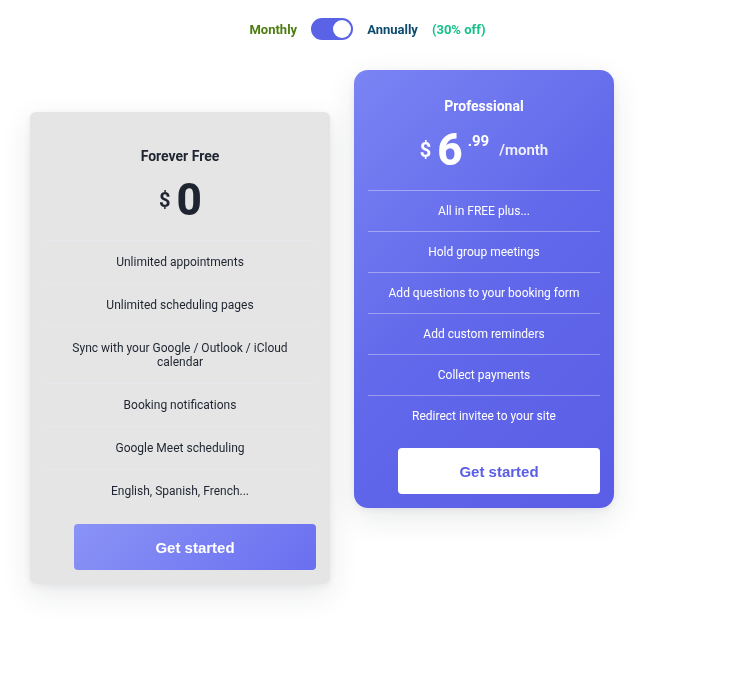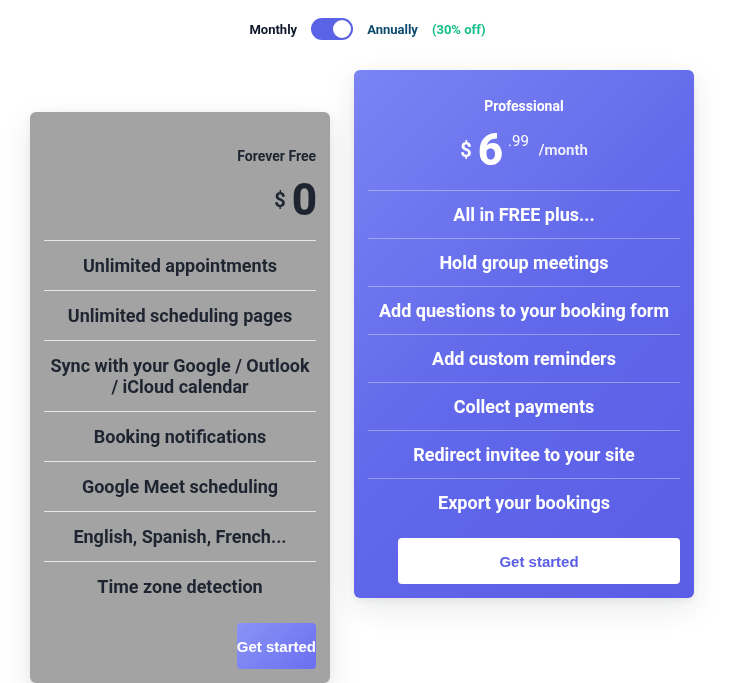--- a/index.html
+++ b/index.html
@@ -17,21 +17,21 @@
   
   .billing-row {
     display: flex;
     align-items: center;
     justify-content: center;
     gap: 14px;
     font-size: 13px;
     font-weight: 700;
     margin-bottom: 30px;
   }
-  .billing-label-off { color: #0f172a; }
+  .billing-label-off { color: #4d7c0f; }
   .billing-label-on  { color: #0c4a6e; text-align: center; }
   .discount { color: #17c08a; font-weight: 700; text-align: right; }
   .toggle {
     width: 42px;
     height: 22px;
     border-radius: 11px;
     background: #5a62e6;
     position: relative;
     cursor: pointer;
   }
@@ -53,31 +53,31 @@
   .card {
     border-radius: 6px;
     box-shadow: 0 10px 30px rgba(30,36,48,0.10), 0 2px 6px rgba(30,36,48,0.06);
     display: flex;
     flex-direction: column;
     align-items: stretch;
     text-align: center;
   }
   .card.free {
     width: 300px;
-    background: #a3a3a3;
+    background: #e5e5e5;
     color: #1e2430;
     padding: 36px 14px 14px 14px;
     margin-top: 42px;
-    align-items: flex-end;
   }
   .card.pro {
-    width: 340px;
+    width: 260px;
     color: #fff;
     background: linear-gradient(135deg, #7a84f3 0%, #6168ea 50%, #5a5de6 100%);
     padding: 28px 14px 14px 14px;
+    border-radius: 14px;
   }
   .plan-title {
     font-size: 14px;
     font-weight: 700;
     margin-bottom: 14px;
   }
   .price-row {
     display: flex;
     align-items: center;
     justify-content: center;
@@ -89,33 +89,33 @@
     font-weight: 700;
   }
   .price-main {
     font-size: 44px;
     font-weight: 800;
     line-height: 1;
     letter-spacing: -1px;
   }
   .price-cents {
     font-size: 15px;
-    font-weight: 400;
+    font-weight: 700;
     margin-top: -18px;
   }
   .price-period {
     font-size: 15px;
     font-weight: 600;
     opacity: 0.9;
     margin-left: 4px;
   }
   .feat-list {
     list-style: none;
-    font-size: 18px;
-    font-weight: 700;
+    font-size: 12px;
+    font-weight: 400;
   }
   .card.free .feat-list li {
     border-top: 1px solid #e6e8ee;
     padding: 14px 4px;
     color: #1e2430;
   }
   .card.pro .feat-list li {
     border-top: 1px solid rgba(255,255,255,0.35);
     padding: 13px 4px;
     color: #fff;
@@ -161,39 +161,37 @@
         <span class="currency">$</span>
         <span class="price-main">0</span>
       </div>
       <ul class="feat-list">
         <li>Unlimited appointments</li>
         <li>Unlimited scheduling pages</li>
         <li>Sync with your Google / Outlook / iCloud calendar</li>
         <li>Booking notifications</li>
         <li>Google Meet scheduling</li>
         <li>English, Spanish, French...</li>
-        <li>Time zone detection</li>
       </ul>
       <button class="cta free">Get started</button>
     </div>
 
     <div class="card pro">
       <div class="plan-title">Professional</div>
       <div class="price-row">
         <span class="currency">$</span>
         <span class="price-main">6</span>
         <span class="price-cents">.99</span>
         <span class="price-period">/month</span>
       </div>
       <ul class="feat-list">
         <li>All in FREE plus...</li>
         <li>Hold group meetings</li>
         <li>Add questions to your booking form</li>
         <li>Add custom reminders</li>
         <li>Collect payments</li>
         <li>Redirect invitee to your site</li>
-        <li>Export your bookings</li>
       </ul>
       <button class="cta pro">Get started</button>
     </div>
 
   </div>
 </div>
 
 </body></html>

